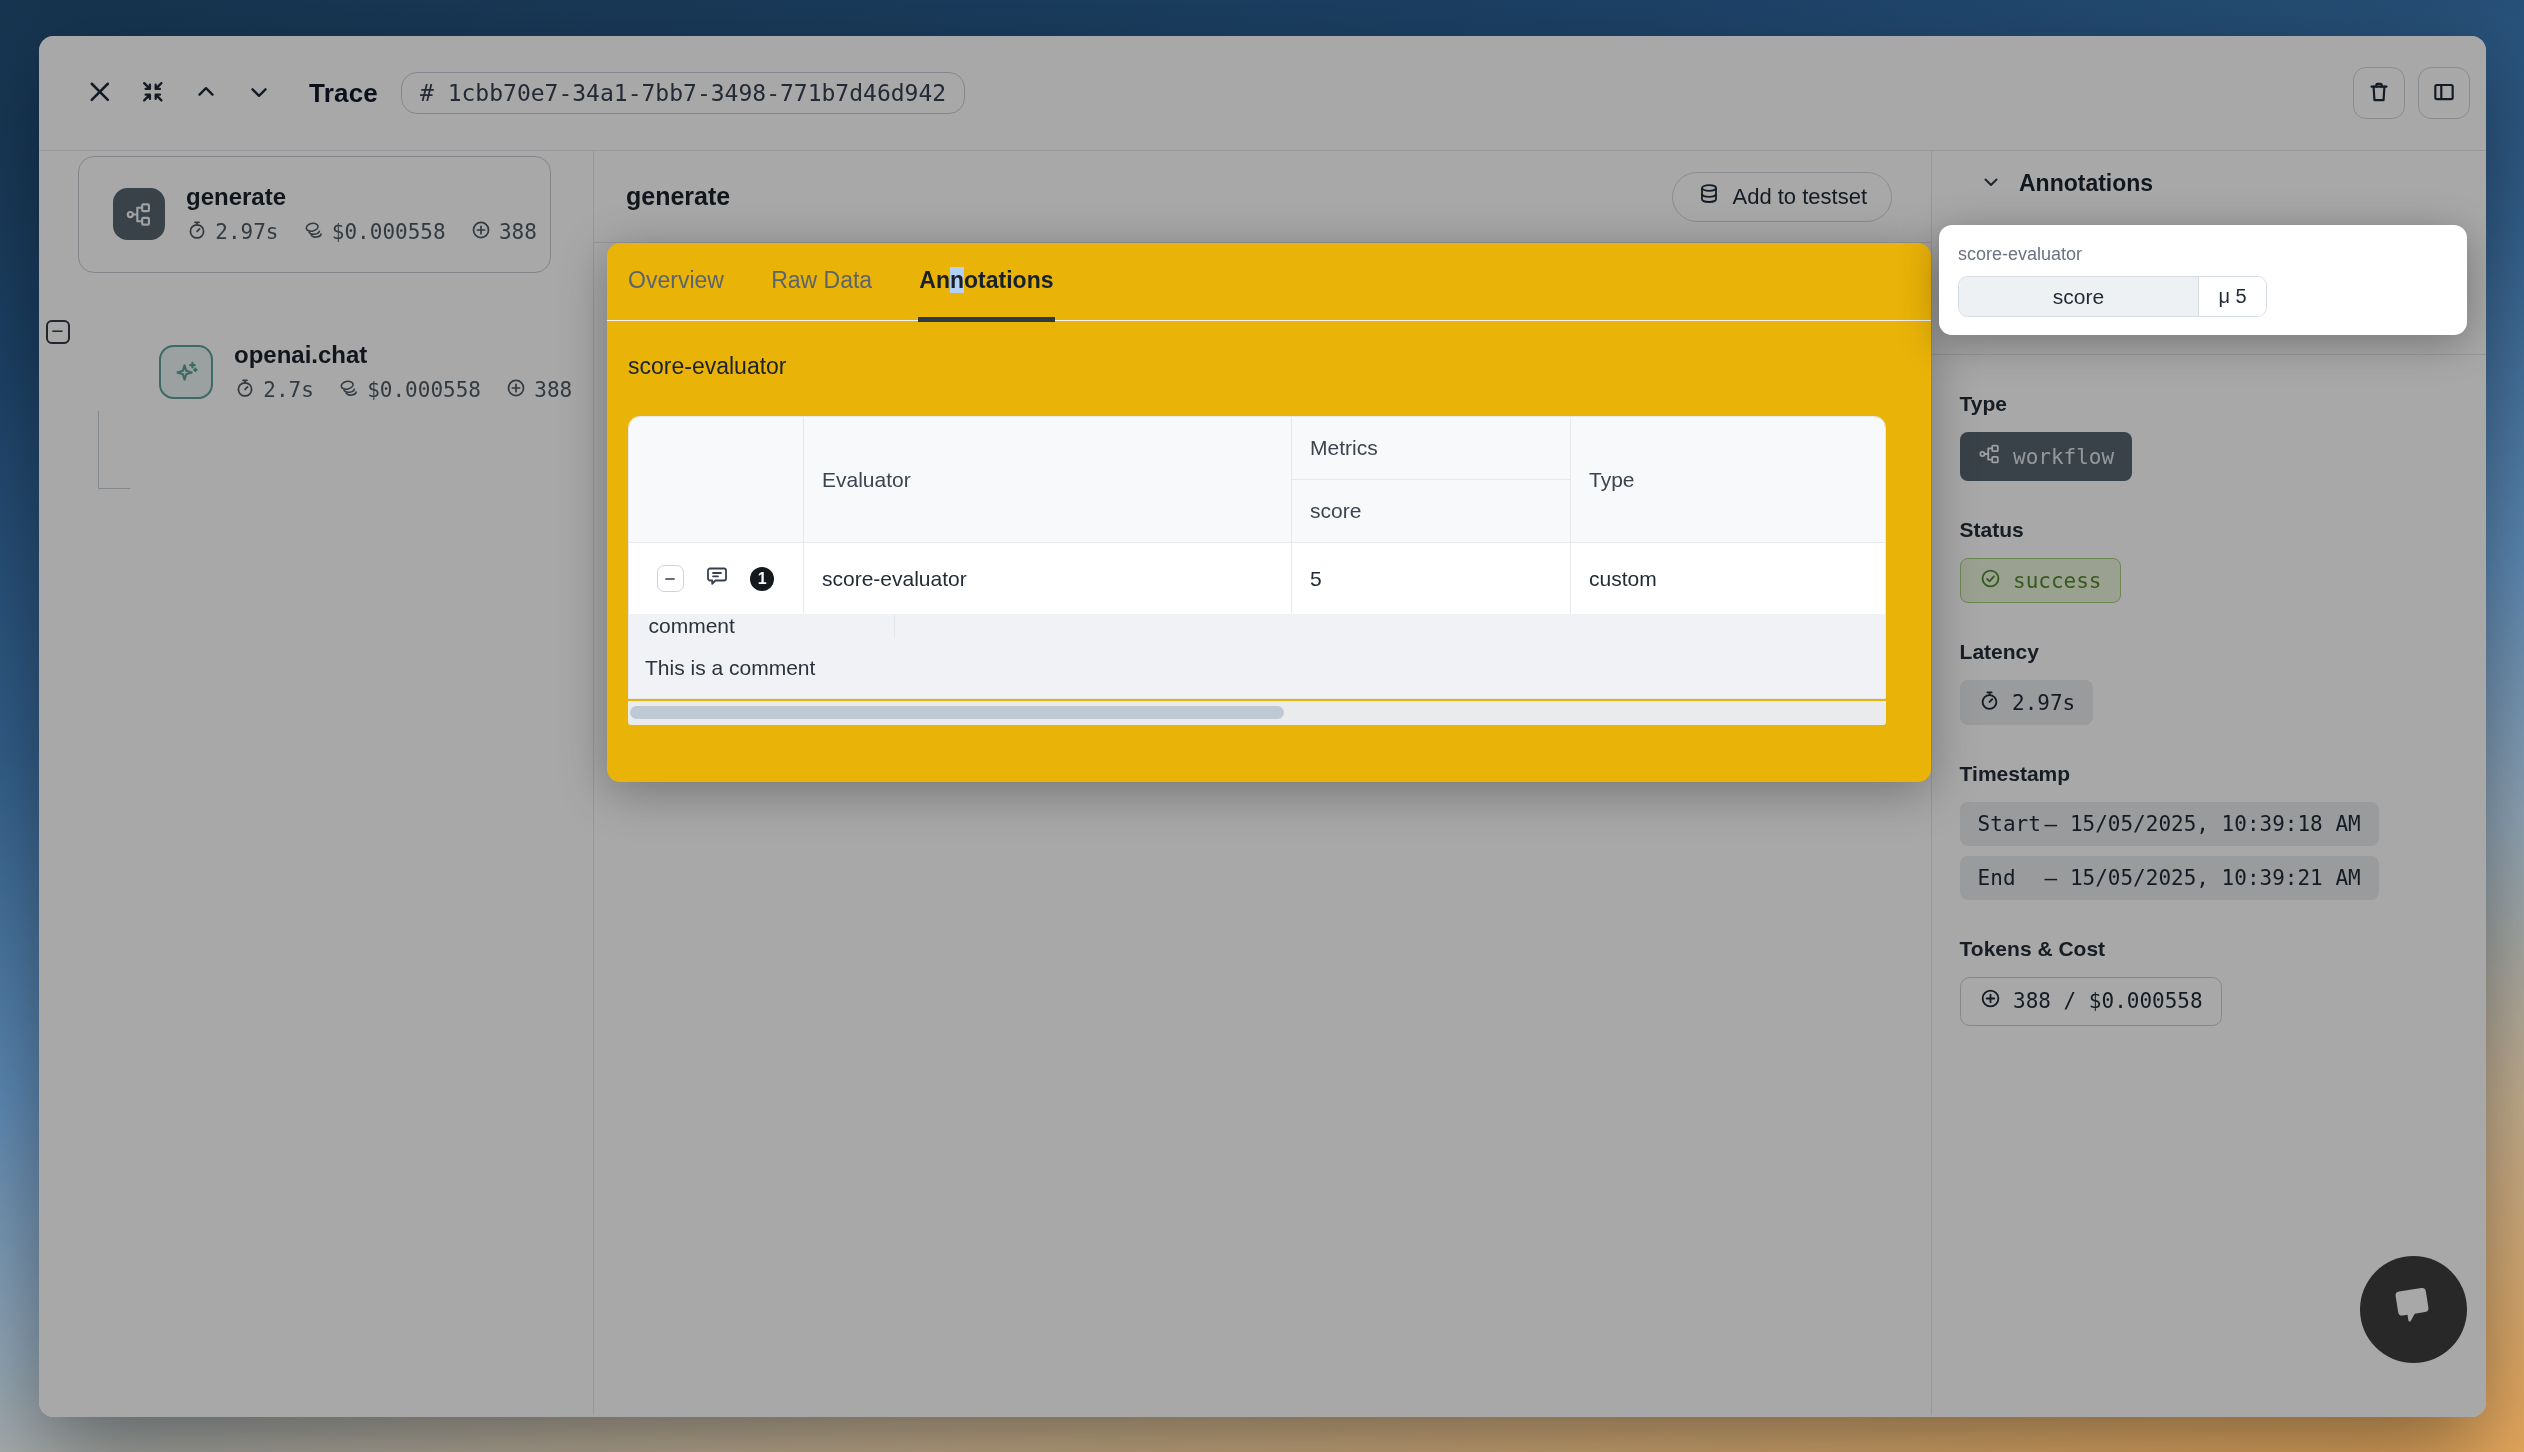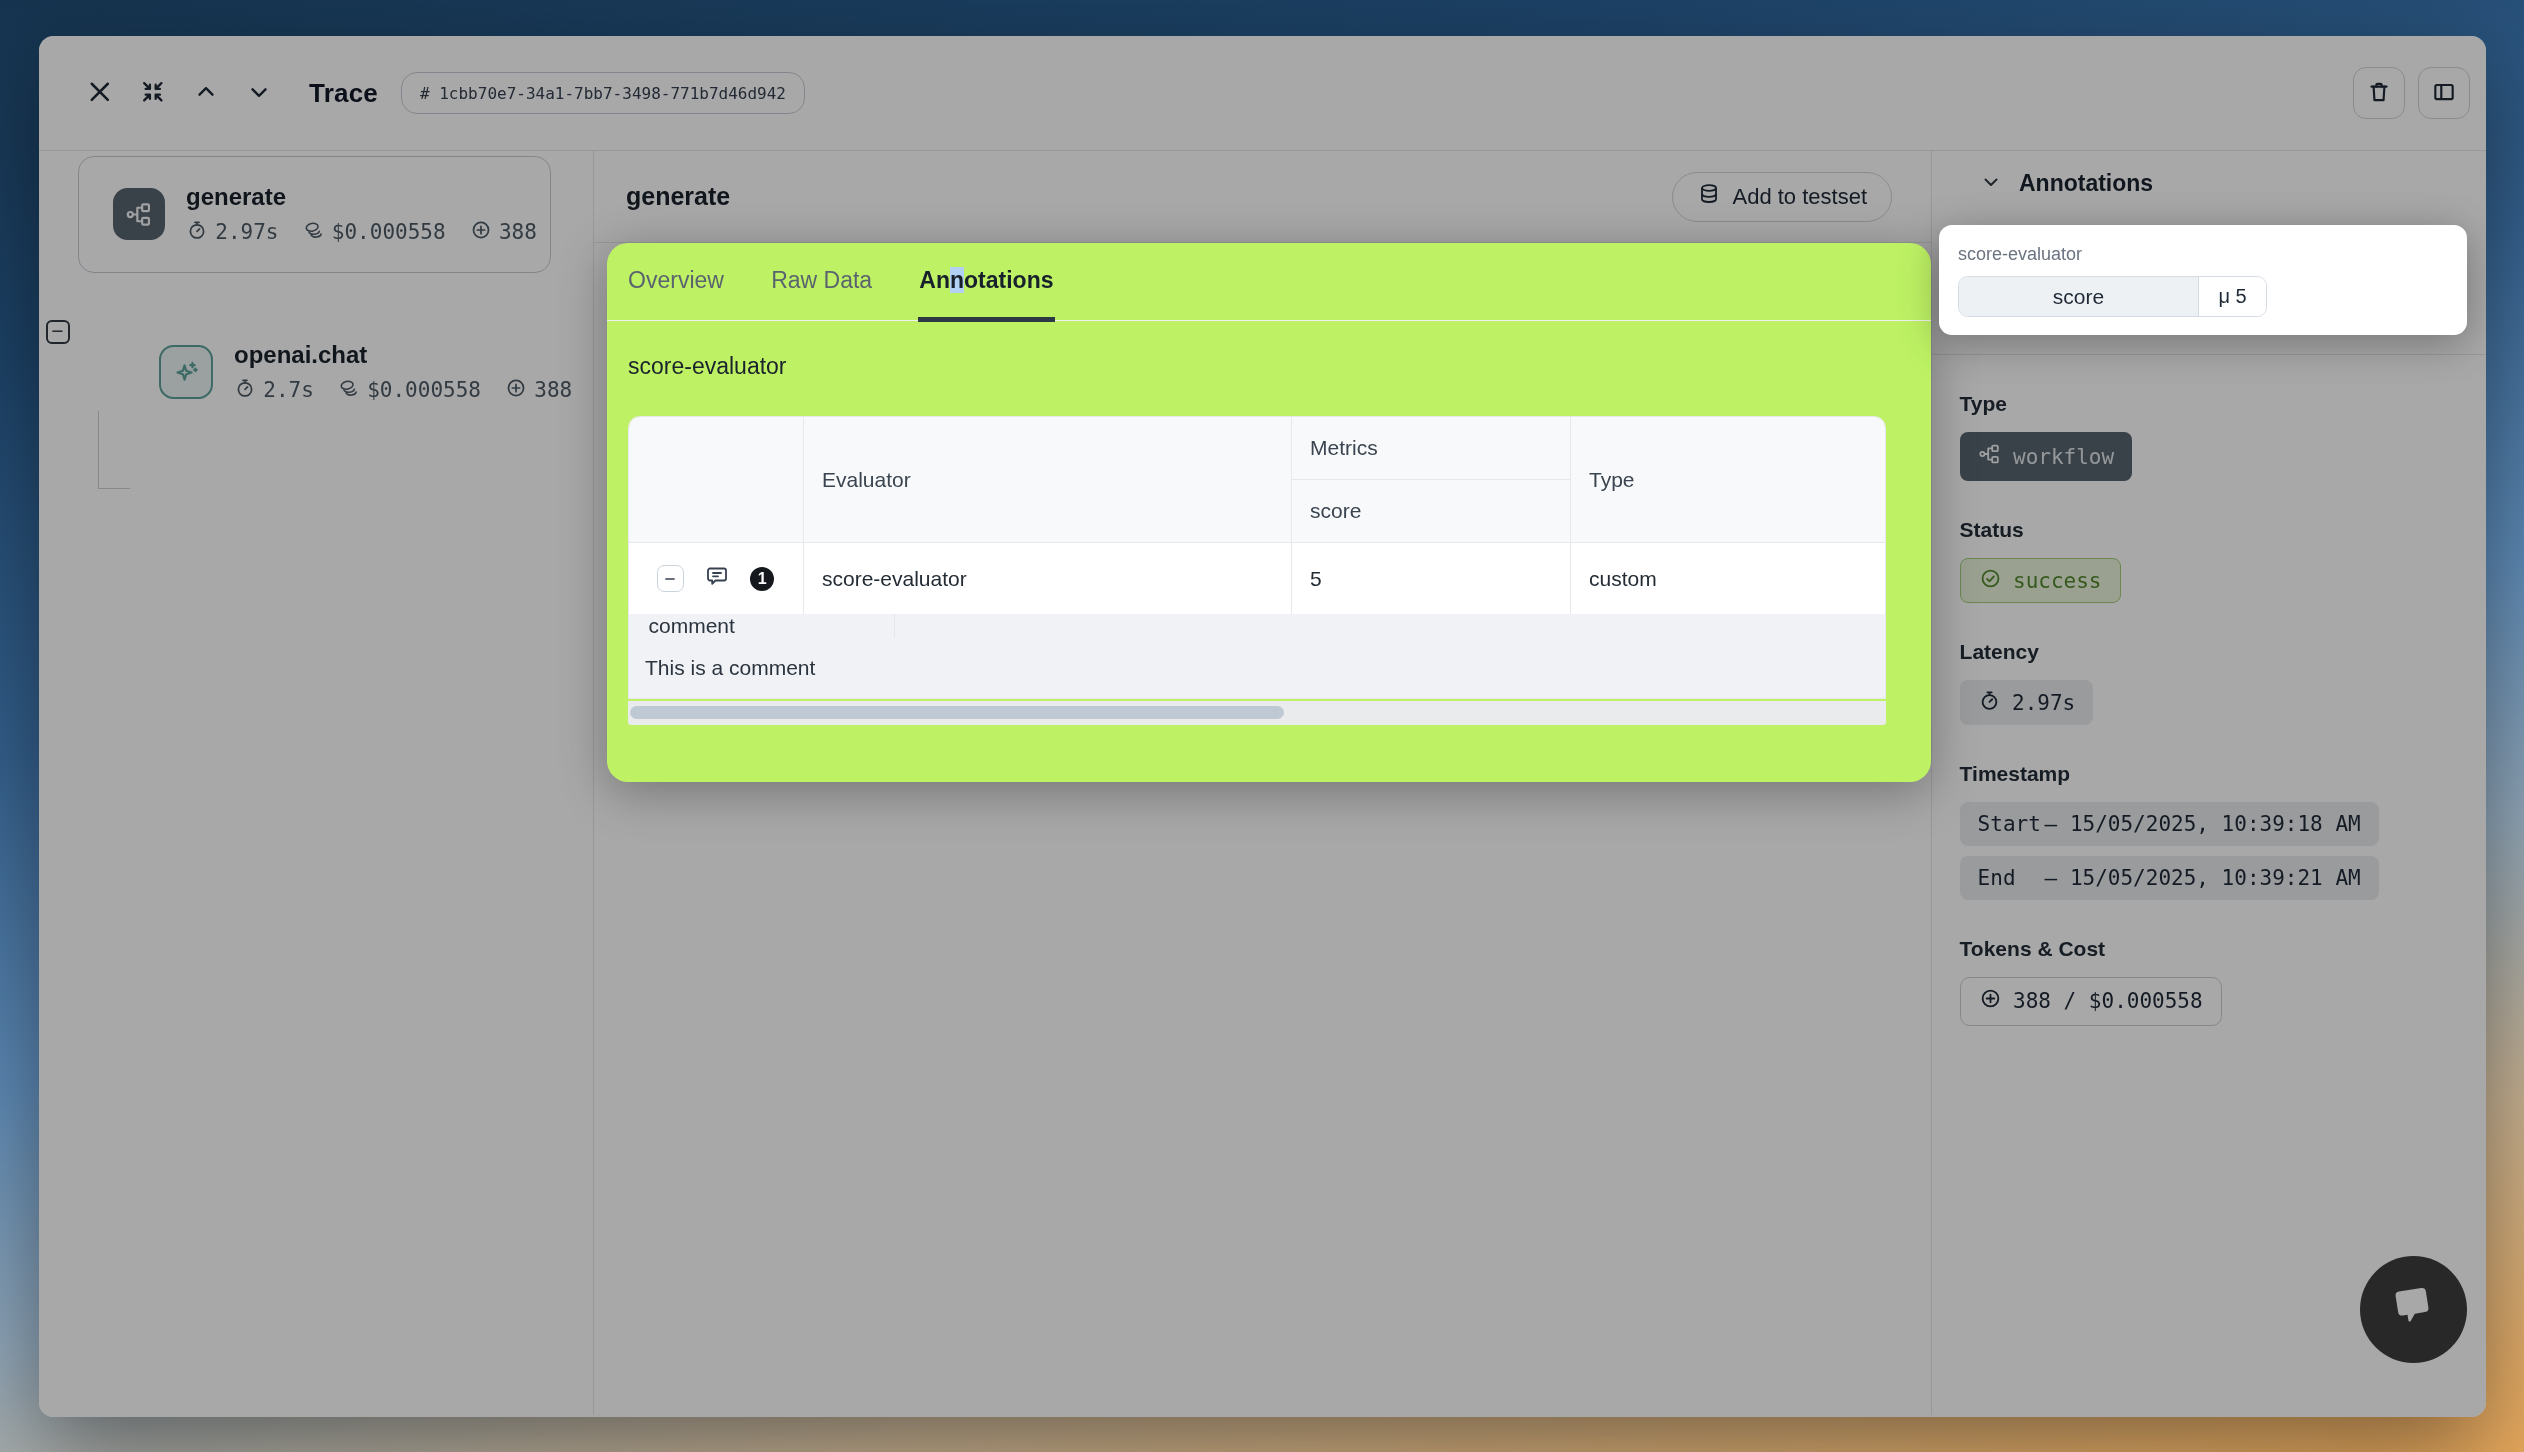--- a/index.html
+++ b/index.html
@@ -18,21 +18,21 @@
   }
   .overlay { position:absolute; inset:0; background:rgba(0,0,0,0.34); z-index:50; }
   .spotlight { position:relative; z-index:60; }
 
   
   .topbar { height:115px; display:flex; align-items:center; padding:0 16px 0 45px; border-bottom:1.6px solid #e5e7eb; }
   .icon-btn { width:32px; height:32px; display:flex; align-items:center; justify-content:center; cursor:pointer; border:none; background:transparent; }
   .icon-btn + .icon-btn { margin-left:21px; }
   .icon-btn svg { stroke:#1f2937; }
   .tb-title { font-size:26px; font-weight:700; color:#111827; margin-left:34px; letter-spacing:0.2px; }
-  .trace-badge { margin-left:23px; height:42px; display:flex; align-items:center; padding:0 18px; border:1.6px solid #c7ced6; border-radius:16px; font-size:16px; color:#374151; }
+  .trace-badge { margin-left:23px; height:42px; display:flex; align-items:center; padding:0 18px; border:1.6px solid #c7ced6; border-radius:16px; font-size:23px; color:#374151; }
   .tb-right { margin-left:auto; display:flex; gap:13px; }
   .tb-sq-btn { width:52px; height:52px; border:1.6px solid #ced5dc; border-radius:13px; background:transparent; display:flex; align-items:center; justify-content:center; cursor:pointer; }
   .tb-sq-btn svg { stroke:#1f2937; }
 
   .content { display:flex; height:1264px; }
 
   
   .sidebar { width:555px; border-right:1.6px solid #e5e7eb; position:relative; flex:none; }
   .collapse-box { position:absolute; left:6.5px; top:169px; width:24px; height:24px; border:2px solid #333b44; border-radius:5.7px; display:flex; align-items:center; justify-content:center; cursor:pointer; }
   .collapse-box span { font-size:21px; color:#333b44; line-height:1; margin-top:-2.4px; }
@@ -53,21 +53,21 @@
   .child-node .node-icon { width:54px; height:54px; }
 
   
   .main { flex:1; display:flex; flex-direction:column; min-width:0; }
   .main-header { height:92px; display:flex; align-items:center; justify-content:space-between; padding:0 39px 0 32px; border-bottom:1.6px solid #e5e7eb; }
   .main-title { font-size:25px; font-weight:600; color:#1a222c; }
   .pill-btn { height:50px; border:1.6px solid #cfd4da; border-radius:26px; background:transparent; display:flex; align-items:center; gap:11.4px; padding:0 24px; font-size:22px; color:#1f2937; cursor:pointer; }
   .pill-btn svg { stroke:#1f2937; }
 
   .tab-panel {
-    margin-left:13px; height:539px; background:#bef264; border-radius:21px;
+    margin-left:13px; height:539px; background:#eab308; border-radius:13px;
     box-shadow:0 9.7px 49px rgba(0,0,0,0.30);
   }
   .tabs { display:flex; align-items:flex-end; gap:44px; padding:0 0 0 19.5px; height:78px; border-bottom:1.6px solid #eef0f2; }
   .tab { position:relative; font-size:23px; color:#5a646e; padding:24px 1.6px 26px; cursor:pointer; }
   .tab.active { color:#17202b; font-weight:600; }
   .tab.active::after { content:""; position:absolute; left:0; right:0; bottom:-1.6px; height:4.9px; background:#2d3a46; }
   .hl { background:#b3d1f5; }
 
   .panel-body { padding:32px 45px 0 21px; }
   .section-title { font-size:23px; color:#1a222c; }

